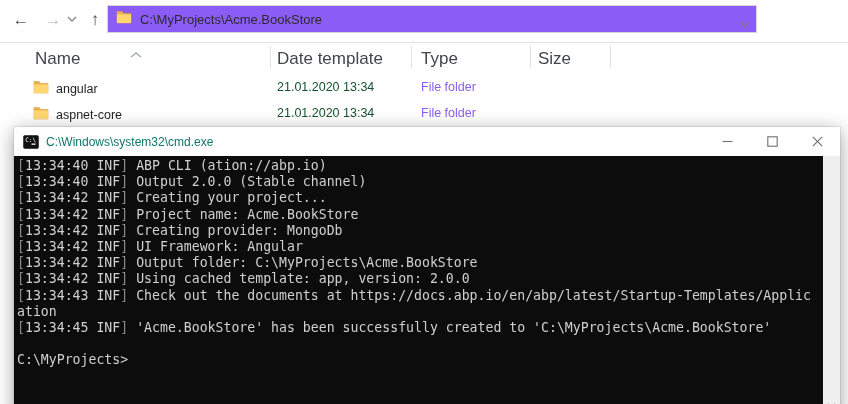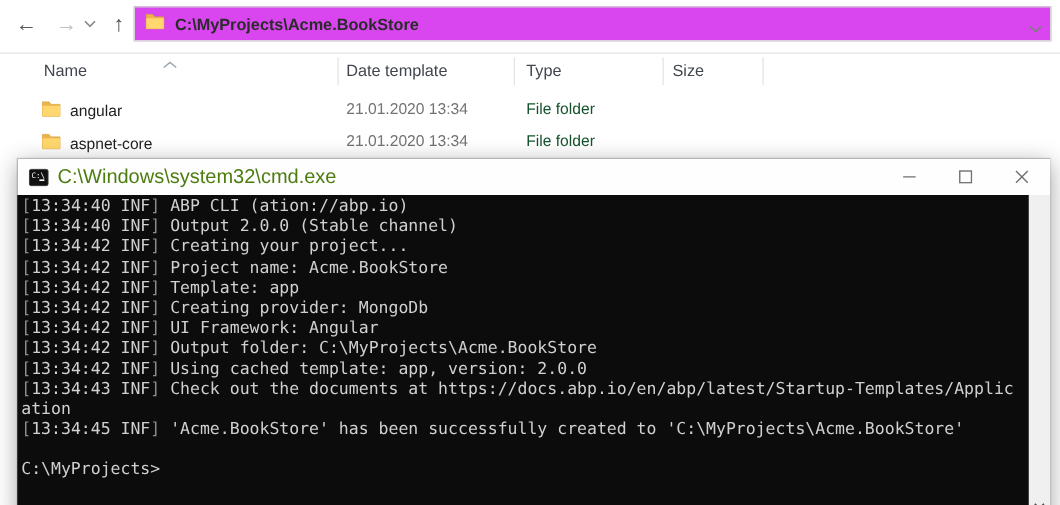--- a/index.html
+++ b/index.html
@@ -11,49 +11,49 @@
   
   #explorer{position:absolute;inset:0;}
   #toolbar{position:absolute;left:0;top:0;width:848px;height:42px;border-bottom:1px solid #e4e4e4;background:#fff;}
   .navbtn{position:absolute;top:6px;width:26px;height:26px;display:flex;align-items:center;justify-content:center;
     font-size:17px;line-height:1;cursor:default;border-radius:2px;}
   #nav-back{left:8px;color:#5b5b5b;}
   #nav-fwd{left:40px;color:#c3c3c3;}
   #nav-recent{left:64px;top:10px;width:16px;height:18px;}
   #nav-up{left:82px;color:#4f4f4f;}
   #addressbar{
-    position:absolute;left:107px;top:5px;width:734px;height:28px;box-sizing:border-box;
-    border:1px solid #d6d6d6;background:#d946ef;display:flex;align-items:center;padding-left:8px;font-weight:bold;
+    position:absolute;left:107px;top:5px;width:650px;height:28px;box-sizing:border-box;
+    border:1px solid #d6d6d6;background:#8b5cf6;display:flex;align-items:center;padding-left:8px;
   }
   #address-text{font-size:13px;color:#2b2b2b;margin-left:8px;white-space:nowrap;}
   #address-dropdown{position:absolute;right:6px;top:8px;}
   
-  #colheader{position:absolute;left:0;top:43px;width:848px;height:28px;font-size:13px;color:#41464d;}
+  #colheader{position:absolute;left:0;top:43px;width:848px;height:28px;font-size:17px;color:#41464d;}
   .hcell{position:absolute;top:6px;white-space:nowrap;cursor:default;}
   .hsep{position:absolute;top:3px;height:22px;width:1px;background:#e3e3e3;}
   #sort-ind{position:absolute;left:130px;top:0px;}
   
   .frow{position:absolute;left:0;width:696px;height:26px;font-size:12.5px;}
   .fcell{position:absolute;top:5px;white-space:nowrap;}
   .fc-name{left:33px;display:flex;align-items:center;color:#1f1f1f;}
   .fc-name .lbl{margin-left:7px;}
-  .fc-date{left:277px;color:#737373;}
-  .fc-type{left:421px;color:#14532d;}
+  .fc-date{left:277px;color:#14532d;}
+  .fc-type{left:421px;color:#8b5cf6;}
   .fc-size{left:538px;color:#3f3f3f;}
   
   #cmdwin{
     position:absolute;left:14px;top:127px;width:826px;height:290px;
     background:#0c0c0c;box-shadow:0 4px 18px rgba(0,0,0,.38),0 0 0 1px rgba(0,0,0,.08);
   }
   #cmd-titlebar{
     position:absolute;left:0;top:0;width:100%;height:29px;background:#fefefe;
     display:flex;align-items:center;
   }
   #cmd-icon{margin-left:9px;width:16px;height:16px;flex:0 0 auto;}
-  #cmd-title{margin-left:7px;font-size:16px;color:#4d7c0f;white-space:nowrap;}
+  #cmd-title{margin-left:7px;font-size:12px;color:#0f766e;white-space:nowrap;}
   #cmd-controls{position:absolute;right:0;top:0;height:29px;display:flex;}
   .ctrl{width:45px;height:29px;display:flex;align-items:center;justify-content:center;}
   
   #console{
     position:absolute;left:0;top:29px;right:17px;bottom:0;
     background:#0c0c0c;overflow:hidden;
     font-family:"DejaVu Sans Mono","Liberation Mono",monospace;
     font-size:13.2px;line-height:16.2px;color:#d0d0d0;
     padding:2px 0 0 3px;
   }
@@ -179,21 +179,20 @@
         </div>
       </div>
     </div>
 
     <div id="console">
       <div id="log-lines">
           <div class="console-line"><span class="dim">[</span><span>13:34:40 INF</span><span class="dim">]</span><span> ABP CLI (ation://abp.io)</span></div>
           <div class="console-line"><span class="dim">[</span><span>13:34:40 INF</span><span class="dim">]</span><span> Output 2.0.0 (Stable channel)</span></div>
           <div class="console-line"><span class="dim">[</span><span>13:34:42 INF</span><span class="dim">]</span><span> Creating your project...</span></div>
           <div class="console-line"><span class="dim">[</span><span>13:34:42 INF</span><span class="dim">]</span><span> Project name: Acme.BookStore</span></div>
-          <div class="console-line"><span class="dim">[</span><span>13:34:42 INF</span><span class="dim">]</span><span> Template: app</span></div>
           <div class="console-line"><span class="dim">[</span><span>13:34:42 INF</span><span class="dim">]</span><span> Creating provider: MongoDb</span></div>
           <div class="console-line"><span class="dim">[</span><span>13:34:42 INF</span><span class="dim">]</span><span> UI Framework: Angular</span></div>
           <div class="console-line"><span class="dim">[</span><span>13:34:42 INF</span><span class="dim">]</span><span> Output folder: C:\MyProjects\Acme.BookStore</span></div>
           <div class="console-line"><span class="dim">[</span><span>13:34:42 INF</span><span class="dim">]</span><span> Using cached template: app, version: 2.0.0</span></div>
           <div class="console-line"><span class="dim">[</span><span>13:34:43 INF</span><span class="dim">]</span><span> Check out the documents at https://docs.abp.io/en/abp/latest/Startup-Templates/Applic</span></div>
           <div class="console-line">ation</div>
           <div class="console-line"><span class="dim">[</span><span>13:34:45 INF</span><span class="dim">]</span><span> 'Acme.BookStore' has been successfully created to 'C:\MyProjects\Acme.BookStore'</span></div>
         </div>
       <div class="console-line">&nbsp;</div>
       <div class="console-line">C:\MyProjects&gt;</div>

